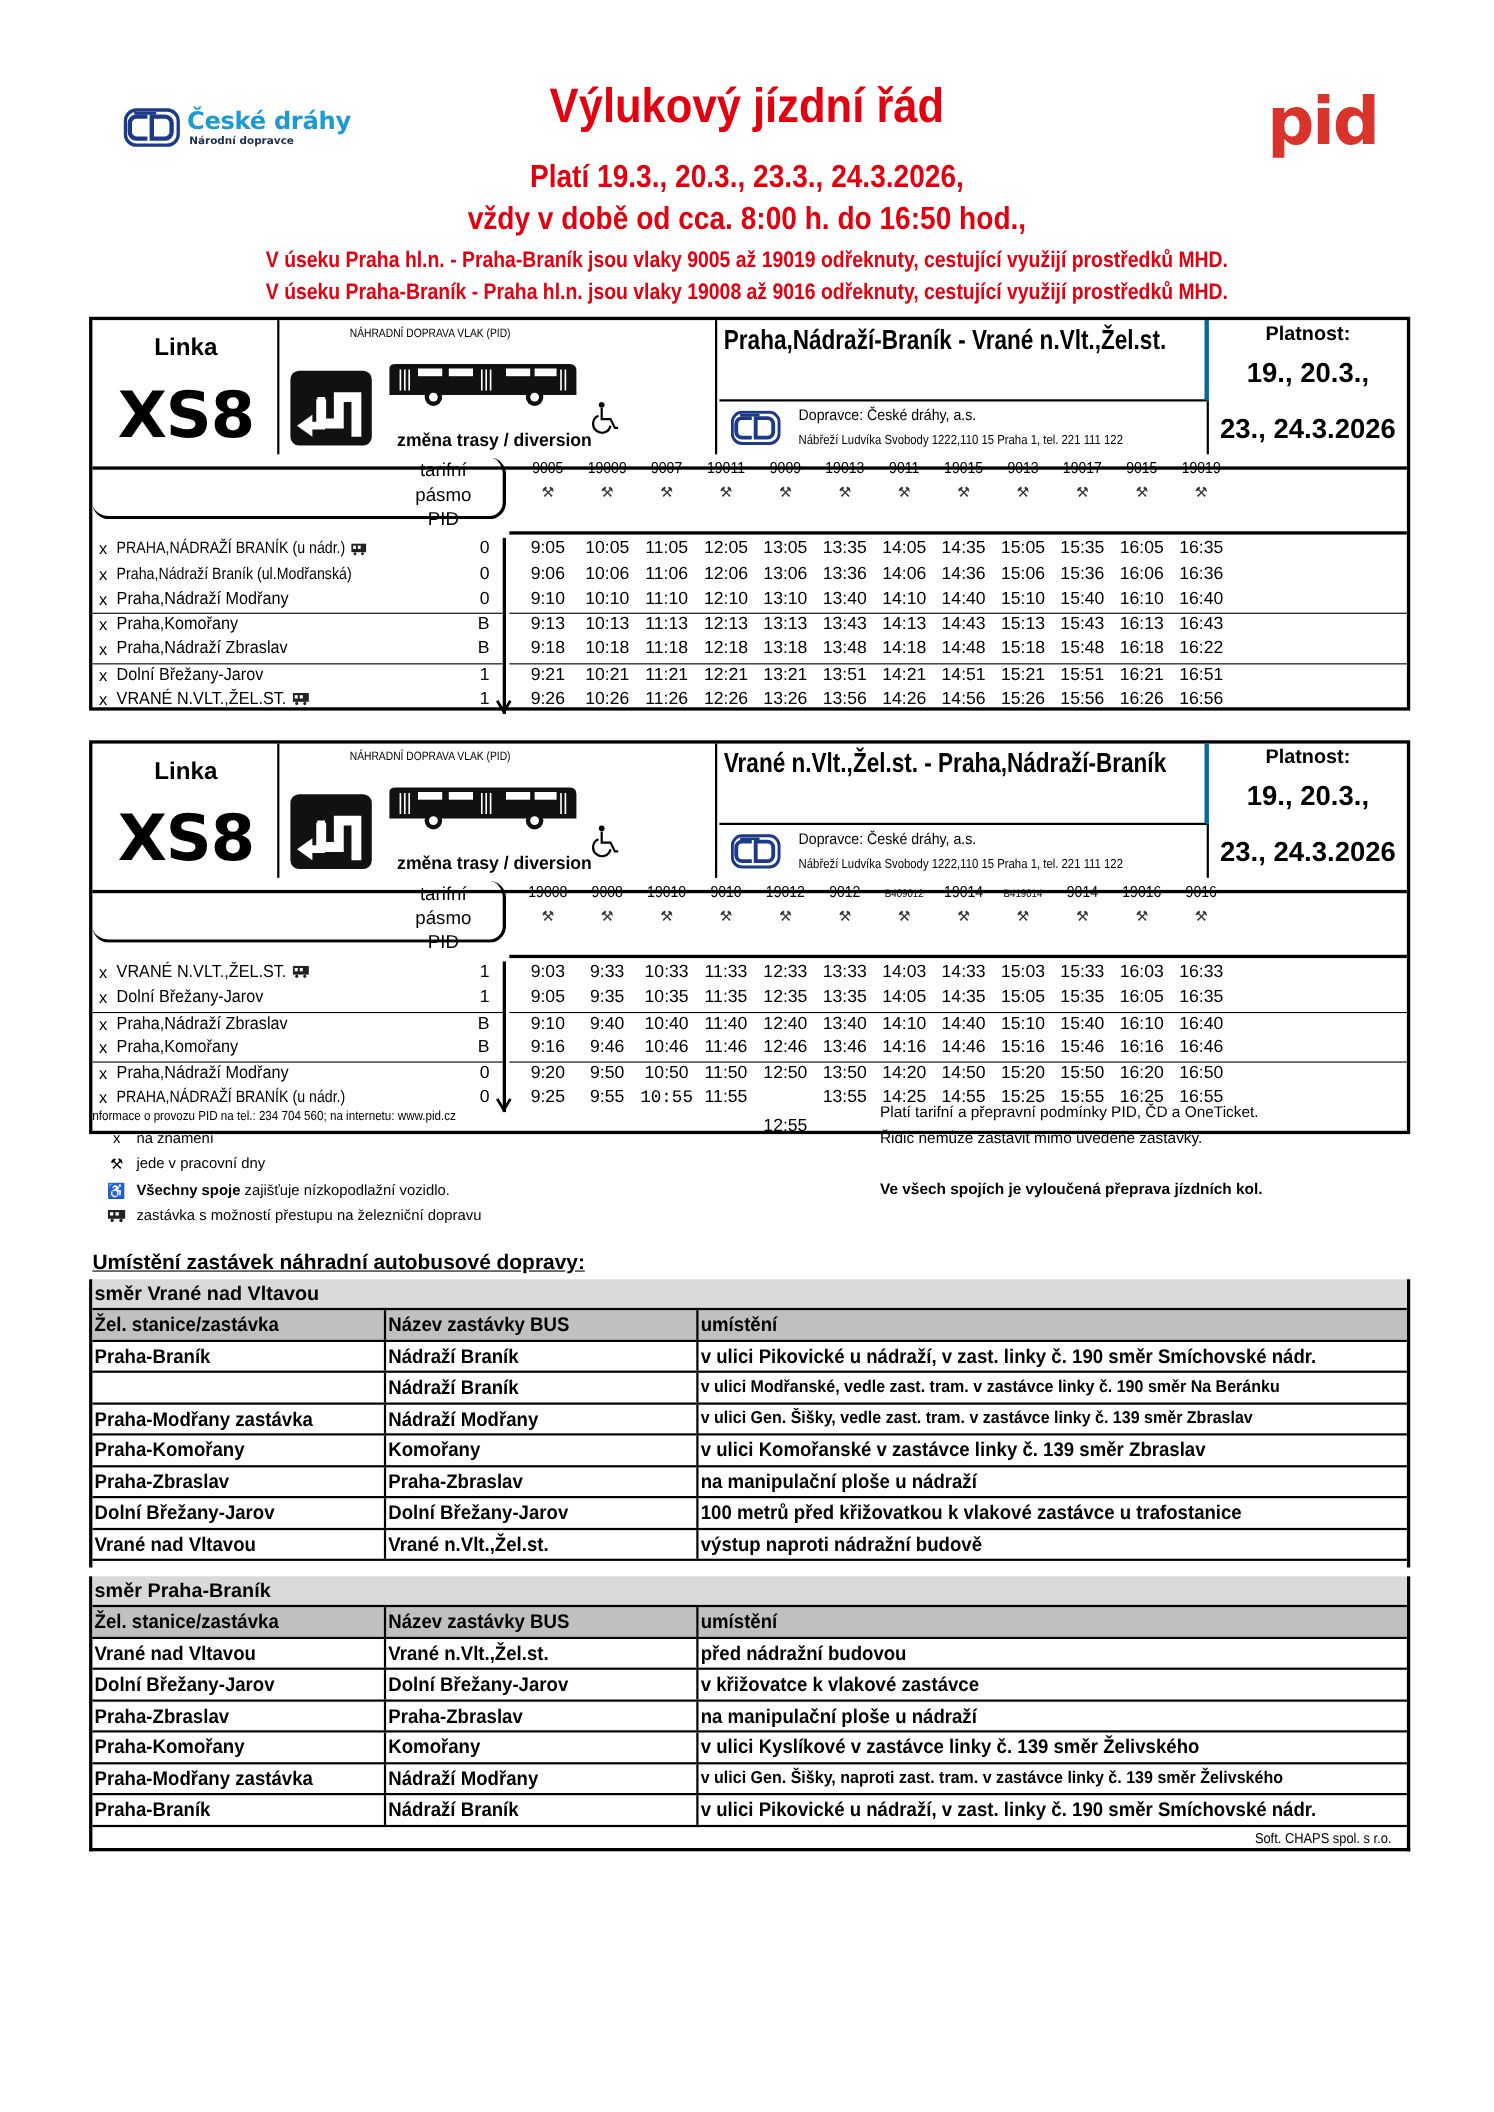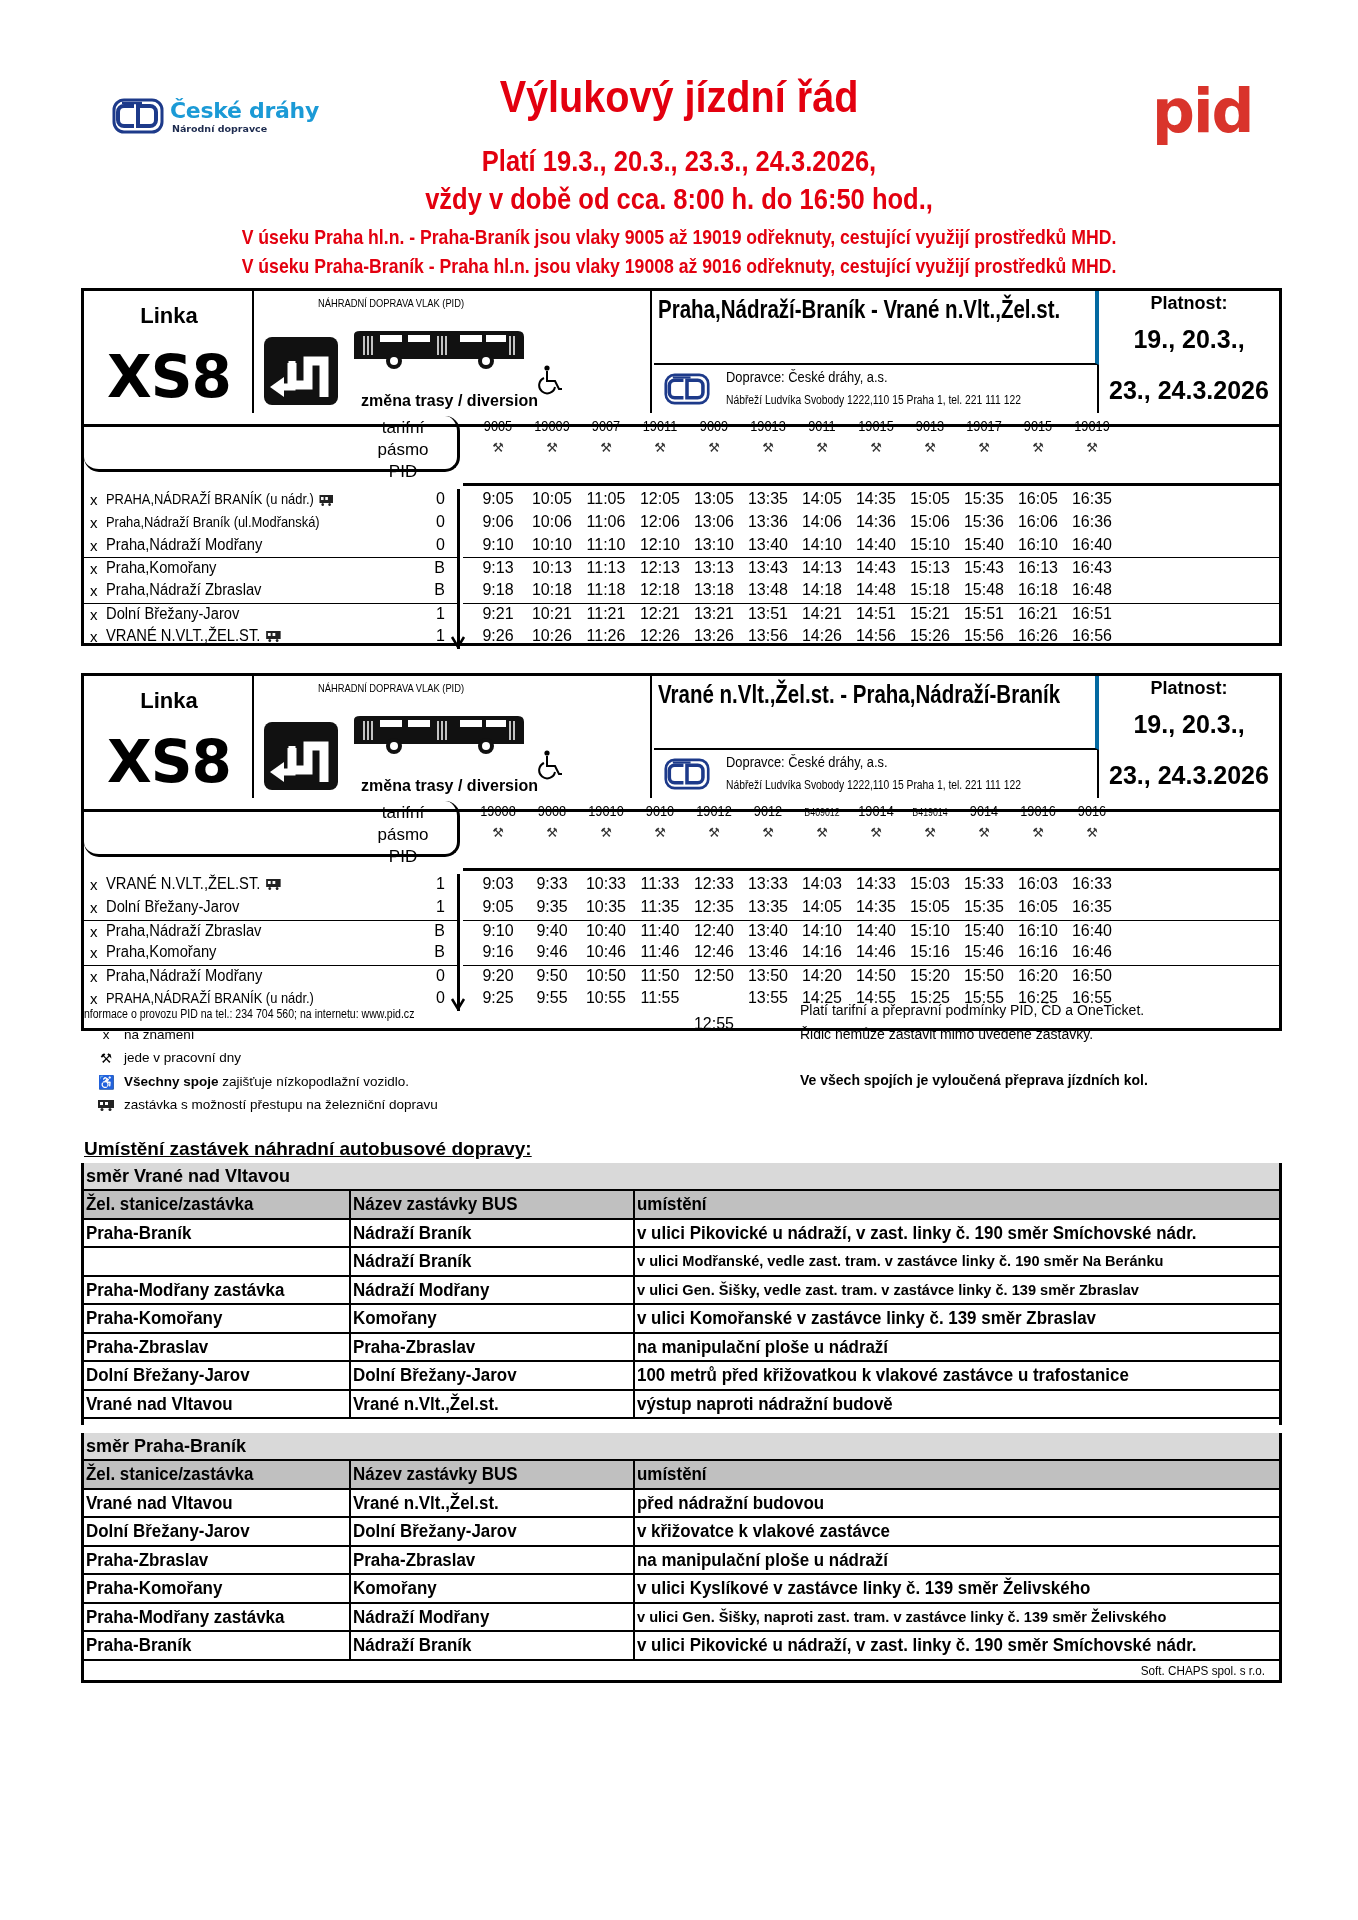--- a/index.html
+++ b/index.html
@@ -318,21 +318,21 @@
         <div class="tm" style="left: 62px;">10:18</div>
         <div class="tm" style="left: 116px;">11:18</div>
         <div class="tm" style="left: 170px;">12:18</div>
         <div class="tm" style="left: 224px;">13:18</div>
         <div class="tm" style="left: 278px;">13:48</div>
         <div class="tm" style="left: 332px;">14:18</div>
         <div class="tm" style="left: 386px;">14:48</div>
         <div class="tm" style="left: 440px;">15:18</div>
         <div class="tm" style="left: 494px;">15:48</div>
         <div class="tm" style="left: 548px;">16:18</div>
-        <div class="tm" style="left: 602px;">16:48</div>
+        <div class="tm" style="left: 602px;">16:22</div>
       </div>
       <div class="trow sep">
         <div class="tm" style="left: 8px;">9:21</div>
         <div class="tm" style="left: 62px;">10:21</div>
         <div class="tm" style="left: 116px;">11:21</div>
         <div class="tm" style="left: 170px;">12:21</div>
         <div class="tm" style="left: 224px;">13:21</div>
         <div class="tm" style="left: 278px;">13:51</div>
         <div class="tm" style="left: 332px;">14:21</div>
         <div class="tm" style="left: 386px;">14:51</div>
@@ -550,21 +550,21 @@
         <div class="tm" style="left: 332px;">14:20</div>
         <div class="tm" style="left: 386px;">14:50</div>
         <div class="tm" style="left: 440px;">15:20</div>
         <div class="tm" style="left: 494px;">15:50</div>
         <div class="tm" style="left: 548px;">16:20</div>
         <div class="tm" style="left: 602px;">16:50</div>
       </div>
       <div class="trow">
         <div class="tm" style="left: 8px;">9:25</div>
         <div class="tm" style="left: 62px;">9:55</div>
-        <div class="tm" style="left: 116px;">10:55</div>
+        <div class="tm" style="left: 116px; font-family: Liberation Mono, monospace;">10:55</div>
         <div class="tm" style="left: 170px;">11:55</div>
         <div class="tm" style="left: 224px; margin-top: 26px;">12:55</div>
         <div class="tm" style="left: 278px;">13:55</div>
         <div class="tm" style="left: 332px;">14:25</div>
         <div class="tm" style="left: 386px;">14:55</div>
         <div class="tm" style="left: 440px;">15:25</div>
         <div class="tm" style="left: 494px;">15:55</div>
         <div class="tm" style="left: 548px;">16:25</div>
         <div class="tm" style="left: 602px;">16:55</div>
       </div>

